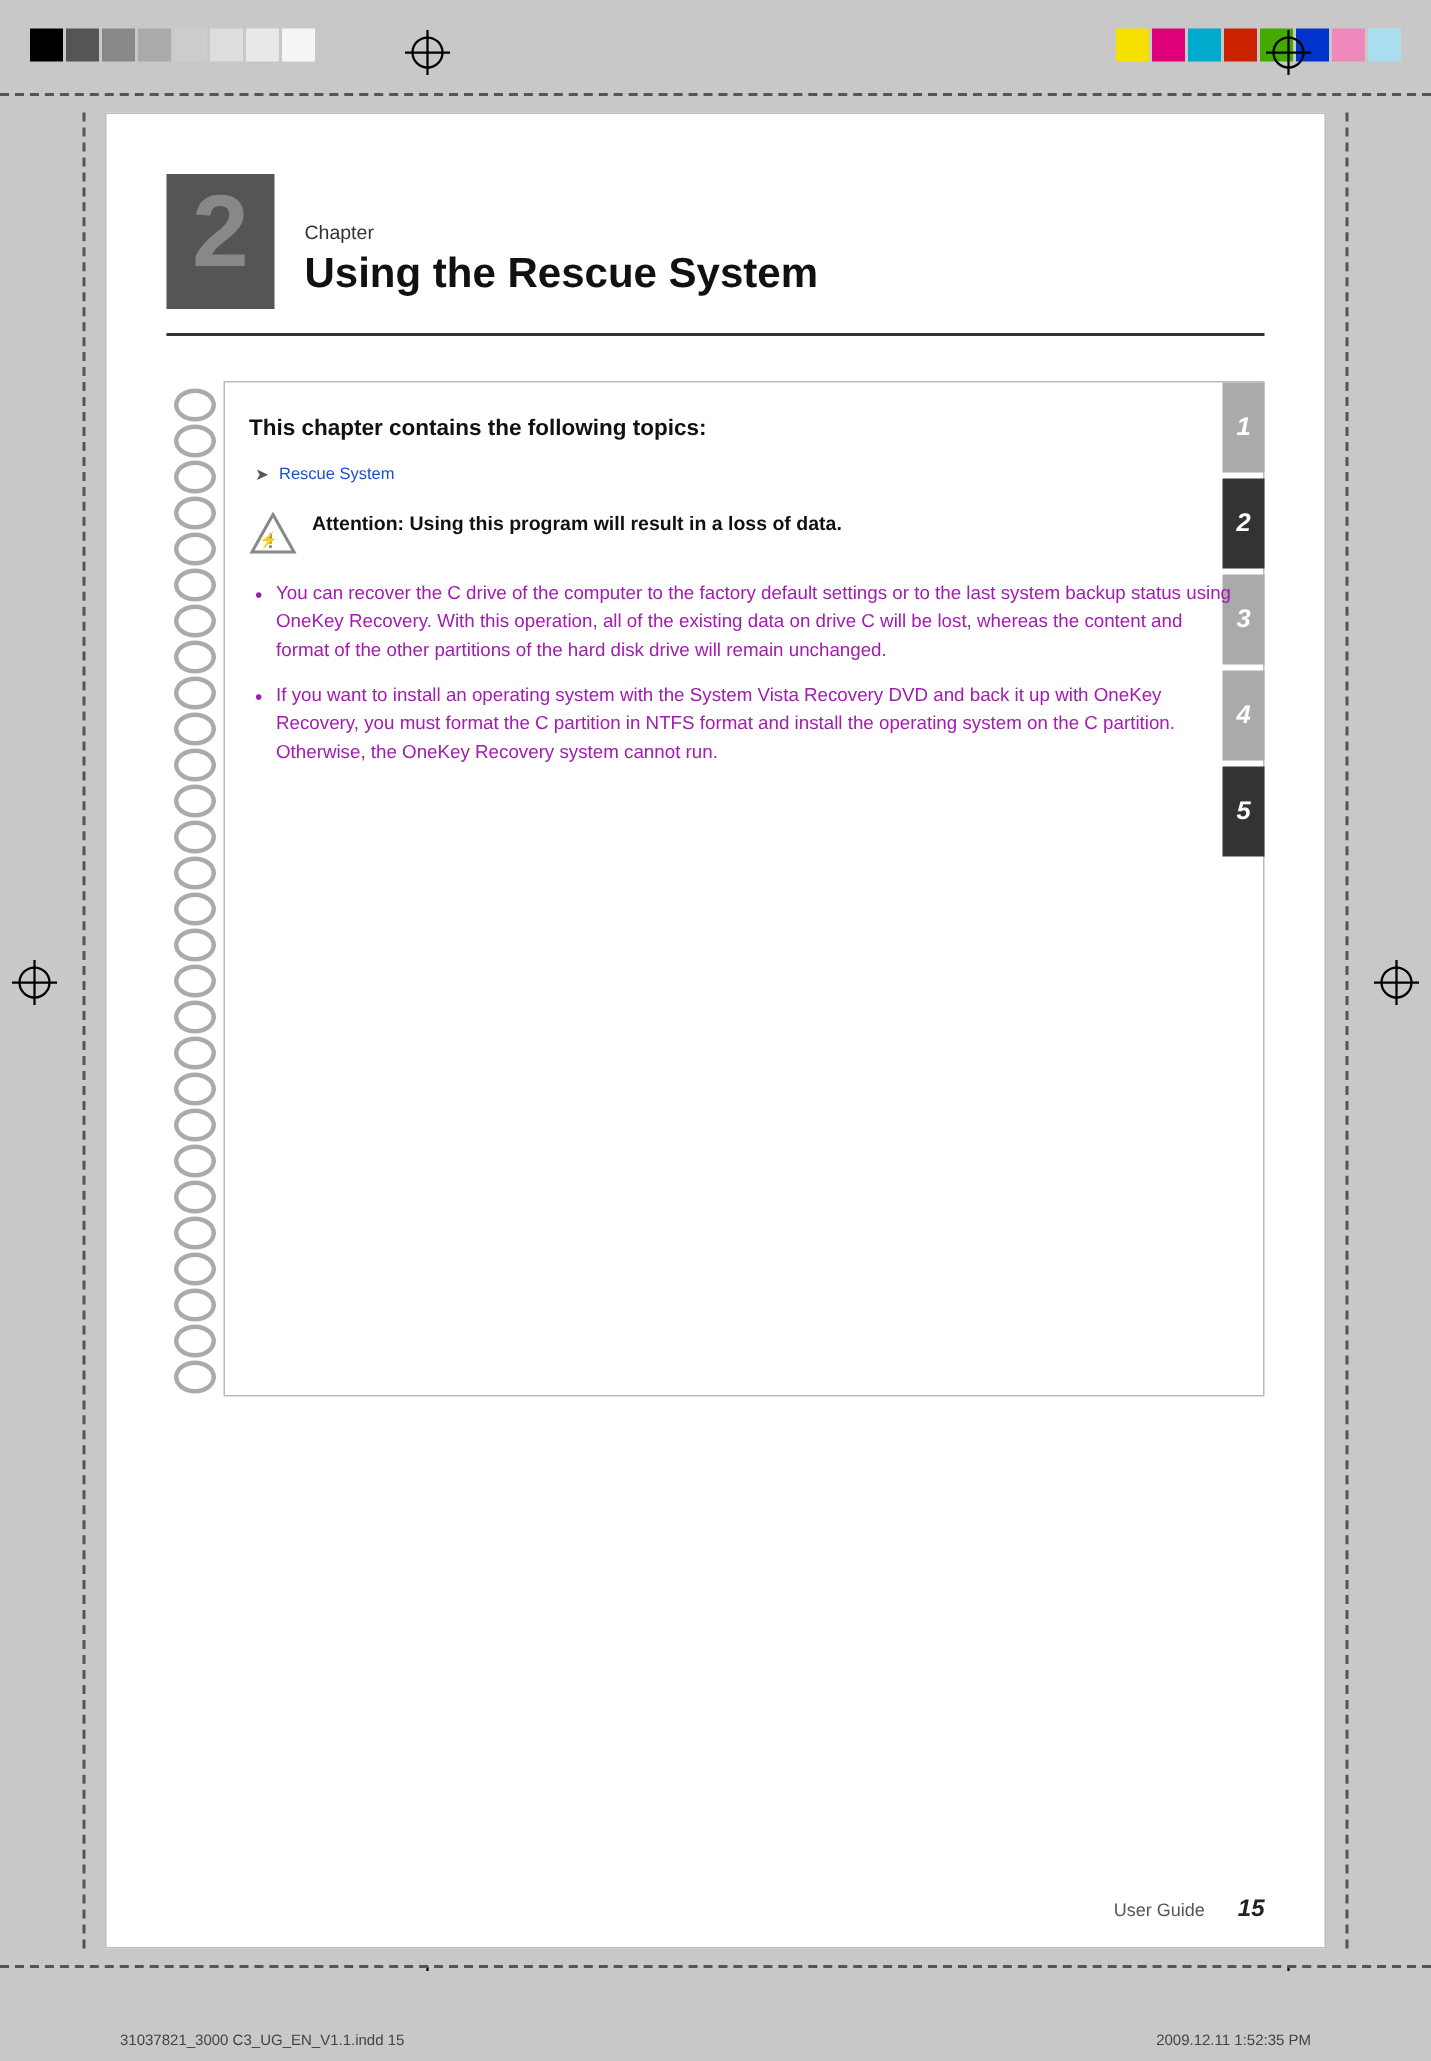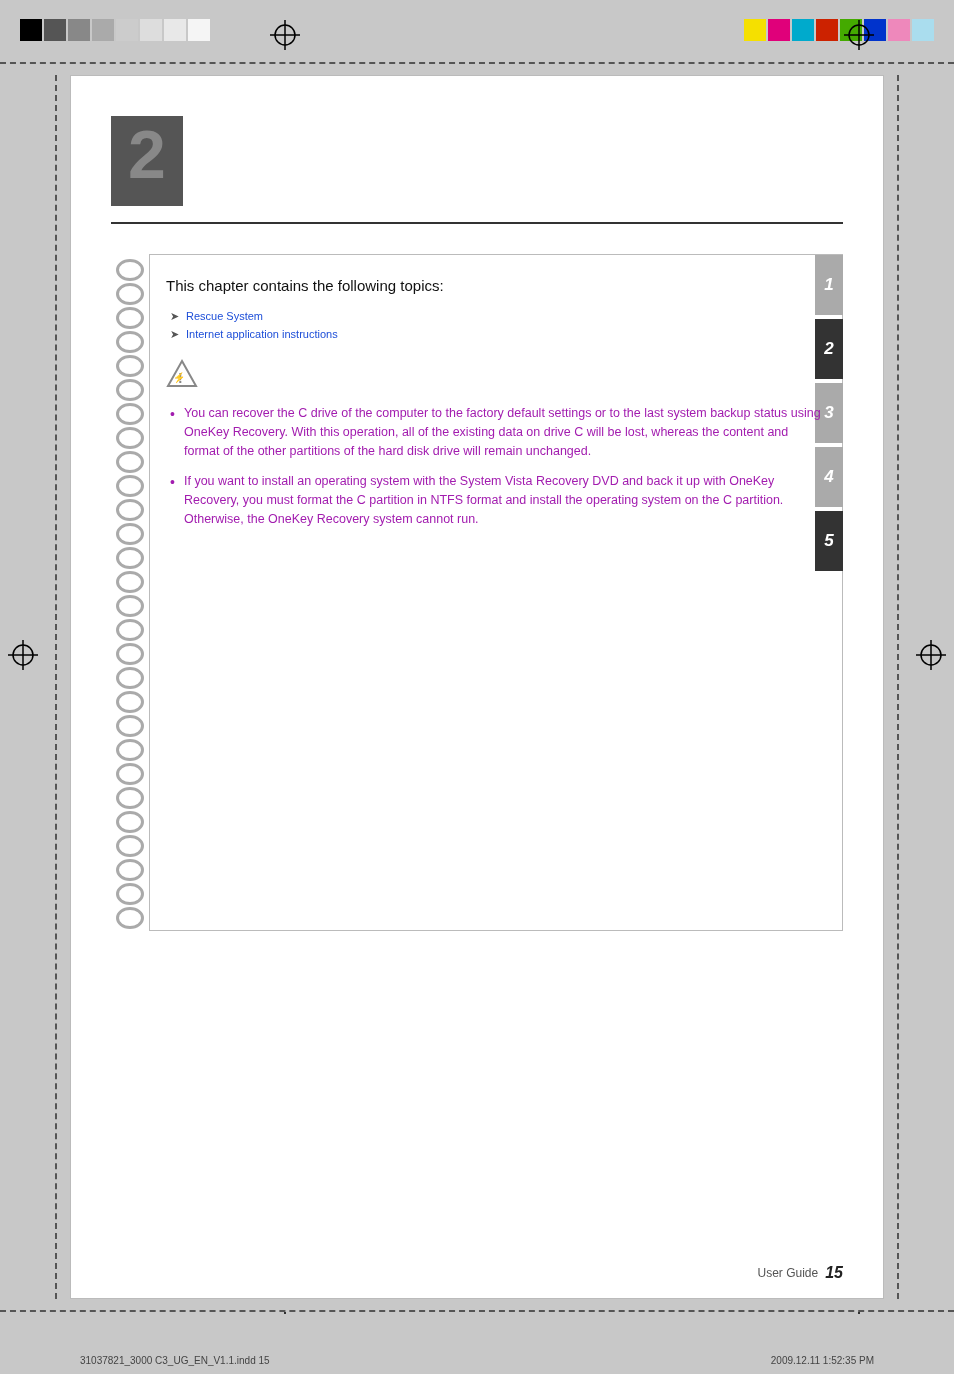--- a/index.html
+++ b/index.html
@@ -205,21 +205,21 @@
     
     .content-box {
       flex: 1;
       border: 1.5px solid #bbb;
       padding: 20px 20px 20px 16px;
       position: relative;
     }
 
     .content-box-header {
       font-size: 15px;
-      font-weight: normal;
+      font-weight: bold;
       color: #111;
       margin-bottom: 14px;
       line-height: 1.4;
     }
 
     .topics-list {
       list-style: none;
       margin-bottom: 18px;
       padding-left: 4px;
     }
@@ -313,21 +313,21 @@
 
     
     .page-footer {
       position: absolute;
       bottom: 16px;
       right: 40px;
       font-size: 13px;
       color: #444;
       display: flex;
       align-items: center;
-      gap: 7px;
+      gap: 22px;
     }
 
     .footer-label {
       font-size: 12px;
       color: #555;
     }
 
     .footer-page-num {
       font-size: 16px;
       font-weight: bold;
@@ -422,20 +422,24 @@
 <div class="vert-dash-left"></div>
 <div class="vert-dash-right"></div>
 
 <div class="page-content">
   <div class="page-inner">
 
     <div class="chapter-header">
       <div class="chapter-number-box">
         <span class="chapter-number-big">2</span>
       </div>
+      <div class="chapter-label-title">
+        <span class="chapter-label">Chapter</span>
+        <span class="chapter-title">Using the Rescue System</span>
+      </div>
     </div>
 
     <hr class="chapter-divider">
 
     <div class="body-area">
 
       <div class="spiral-binding">
         <div class="spiral-ring"></div>
         <div class="spiral-ring"></div>
         <div class="spiral-ring"></div>
@@ -483,31 +487,31 @@
           </div>
           <div class="tab-number tab-5" style="background:#333;">
             <span>5</span>
           </div>
         </div>
 
         <div class="content-box-header">This chapter contains the following topics:</div>
 
         <ul class="topics-list">
           <li>Rescue System</li>
-          <li>Internet application instructions</li>
         </ul>
 
         <div class="attention-section">
           <div class="attention-icon">
             <svg viewBox="0 0 32 32" width="32" height="32">
               <polygon points="16,3 30,28 2,28" fill="none" stroke="#888" stroke-width="2"></polygon>
               <text x="12" y="25" font-size="14" fill="#888" font-weight="bold">!</text>
               <text x="7" y="23" font-size="10" fill="#888">⚡</text>
             </svg>
           </div>
+          <div class="attention-text">Attention: Using this program will result in a loss of data.</div>
         </div>
 
         <ul class="bullet-list">
           <li>You can recover the C drive of the computer to the factory default settings or to the last system backup status using OneKey Recovery. With this operation, all of the existing data on drive C will be lost, whereas the content and format of the other partitions of the hard disk drive will remain unchanged.</li>
           <li>If you want to install an operating system with the System Vista Recovery DVD and back it up with OneKey Recovery, you must format the C partition in NTFS format and install the operating system on the C partition. Otherwise, the OneKey Recovery system cannot run.</li>
         </ul>
 
       </div>
     </div>
 

